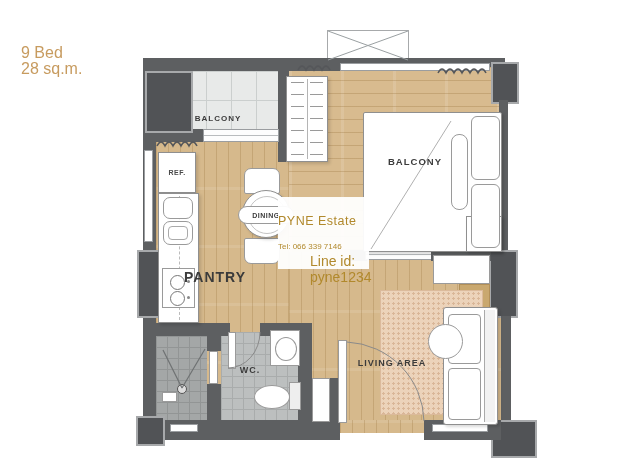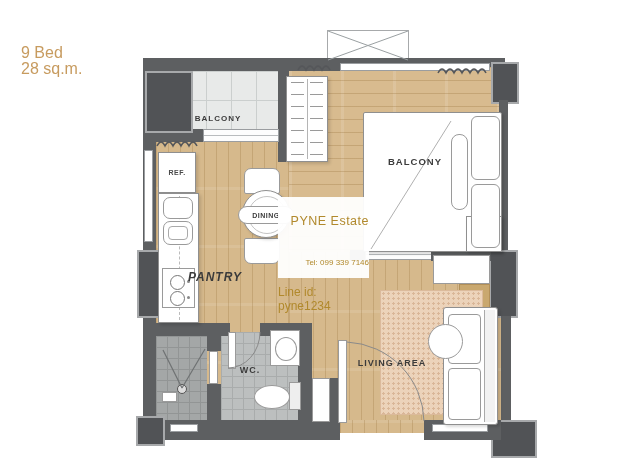--- a/index.html
+++ b/index.html
@@ -33,25 +33,25 @@
   .furn{position:absolute;background:#ffffff;border:1px solid #8f8f8f;box-sizing:border-box;z-index:4;
         box-shadow:2px 2px 3px rgba(0,0,0,.15);}
   .flat{position:absolute;background:#ffffff;border:1px solid #9a9a9a;box-sizing:border-box;z-index:4;}
   .round{border-radius:50%;}
   
   .rlabel{position:absolute;z-index:6;color:#3b3b3b;font-weight:bold;letter-spacing:1px;
           text-align:center;line-height:12px;}
   .svgover{position:absolute;left:0;top:0;z-index:5;pointer-events:none;}
   .hdr-type{position:absolute;left:18px;top:8px;font-size:27px;letter-spacing:2px;color:#5a5b5d;z-index:8;}
   .hdr-sub{position:absolute;left:21px;color:#c79b5f;font-size:16px;z-index:8;}
-  .wm{position:absolute;left:278px;top:197px;width:91px;height:81px;background:rgba(255,255,255,.95);
-      z-index:7;display:flex;flex-direction:column;align-items:flex-end;gap:16px;}
+  .wm{position:absolute;left:278px;top:197px;width:91px;height:72px;background:rgba(255,255,255,.95);
+      z-index:7;display:flex;flex-direction:column;align-items:flex-start;}
   .wm .brand{margin-top:17px;font-size:12.5px;color:#b1892c;letter-spacing:.5px;}
   .wm .tel{margin-top:14px;font-size:8px;color:#b1892c;}
-  .wm .lid{margin-top:2px;font-size:12px;color:#b1892c;}
+  .wm .lid{margin-top:2px;font-size:14px;color:#b1892c;padding-left:32px;}
   .rack{position:absolute;top:5px;bottom:5px;width:13px;
         background:repeating-linear-gradient(to bottom,#9a9a9a 0 1px, transparent 1px 12px);}
 </style>
 </head>
 <body>
 
 <div class="canvas">
 
   <div class="hdr-sub" style="top:44px;">9 Bed</div>
   <div class="hdr-sub" style="top:60px;">28 sq.m.</div>
@@ -167,23 +167,23 @@
     <path d="M347 342 A 81 81 0 0 1 424 421" stroke="#8a8a8a" stroke-width="1" fill="none"></path>
     <path d="M260 332 A 32 36 0 0 1 228 368" stroke="#8a8a8a" stroke-width="1" fill="none"></path>
     <path d="M163 350 L182 388 M205 349 L182 388" stroke="#6f7273" stroke-width="1.2" fill="none"></path>
     <path d="M157 146 q4 -8 8 0 q4 -8 8 0 q4 -8 8 0 q4 -8 8 0 q4 -8 8 0" stroke="#55575a" stroke-width="1.5" fill="none"></path>
     <path d="M438 73 q4 -8 8 0 q4 -8 8 0 q4 -8 8 0 q4 -8 8 0 q4 -8 8 0 q4 -8 8 0" stroke="#55575a" stroke-width="1.5" fill="none"></path>
     <path d="M298 70 q4 -8 8 0 q4 -8 8 0 q4 -8 8 0 q4 -8 8 0" stroke="#55575a" stroke-width="1.5" fill="none"></path>
   </svg>
 
   <div class="rlabel" style="left:156px;top:113px;width:124px;font-size:8px;">BALCONY</div>
   <div class="rlabel" style="left:365px;top:156px;width:100px;font-size:9.5px;">BALCONY</div>
-  <div class="rlabel" style="left:180px;top:271px;width:70px;font-size:12px;font-style:italic;">PANTRY</div>
+  <div class="rlabel" style="left:180px;top:271px;width:70px;font-size:14px;">PANTRY</div>
   <div class="rlabel" style="left:228px;top:364px;width:44px;font-size:9px;">WC.</div>
   <div class="rlabel" style="left:348px;top:357px;width:88px;font-size:9px;">LIVING AREA</div>
 
   <div class="wm">
     <div class="brand">PYNE Estate</div>
-    <div class="tel">Tel: 099 339 7146</div>
+    <div class="tel">Tel: 066 339 7146</div>
     <div class="lid">Line id: pyne1234</div>
   </div>
 
 </div>
 
 </body></html>

